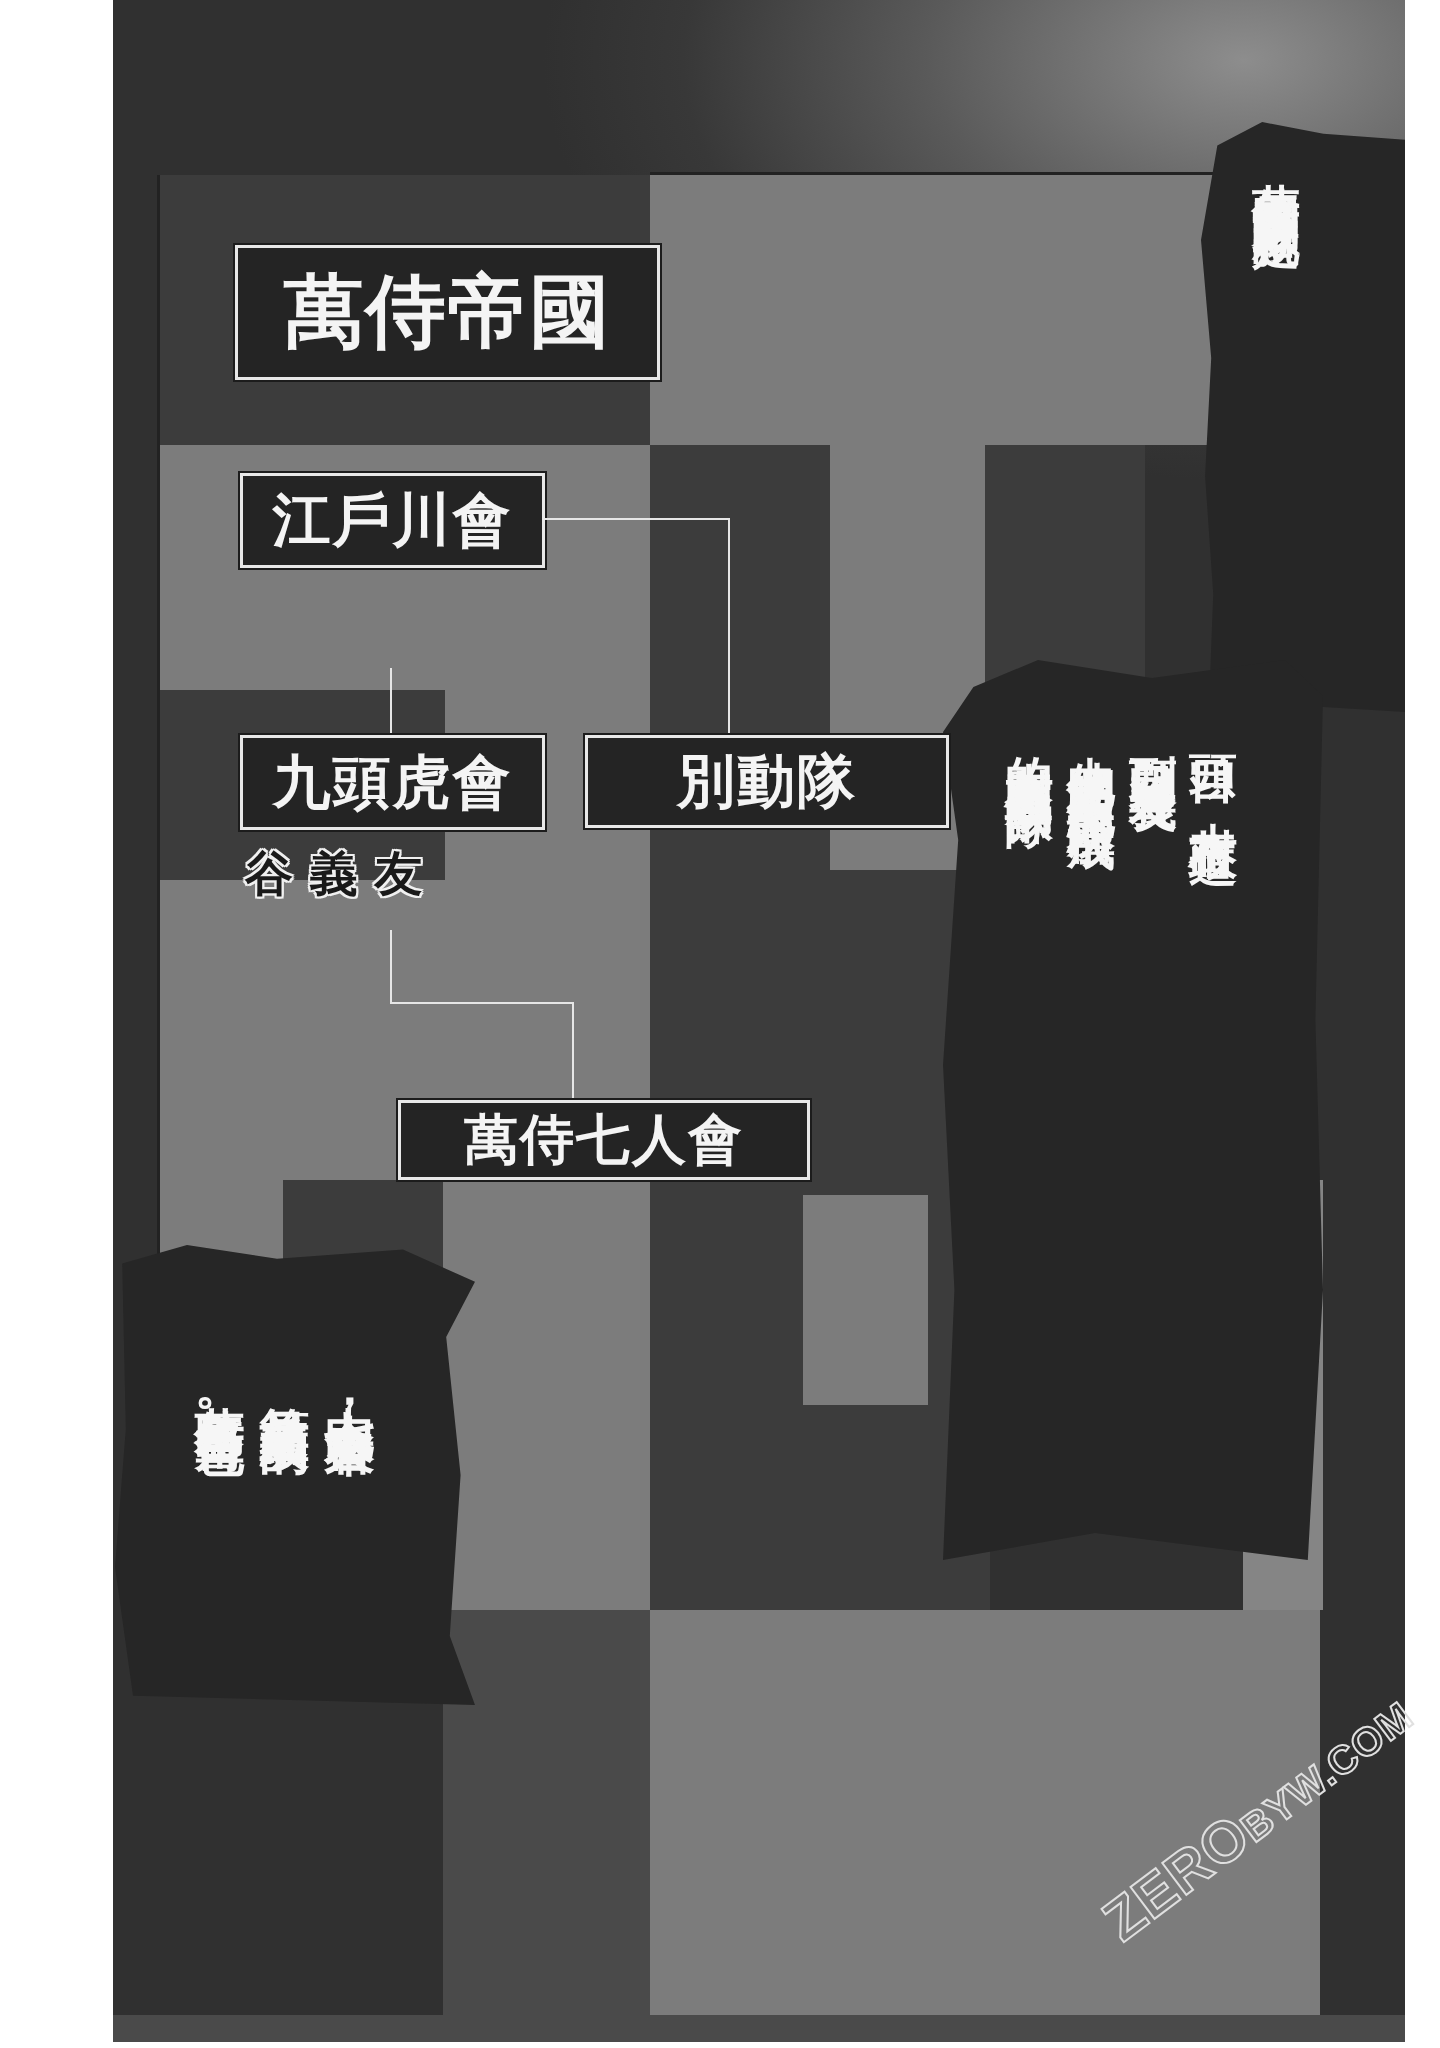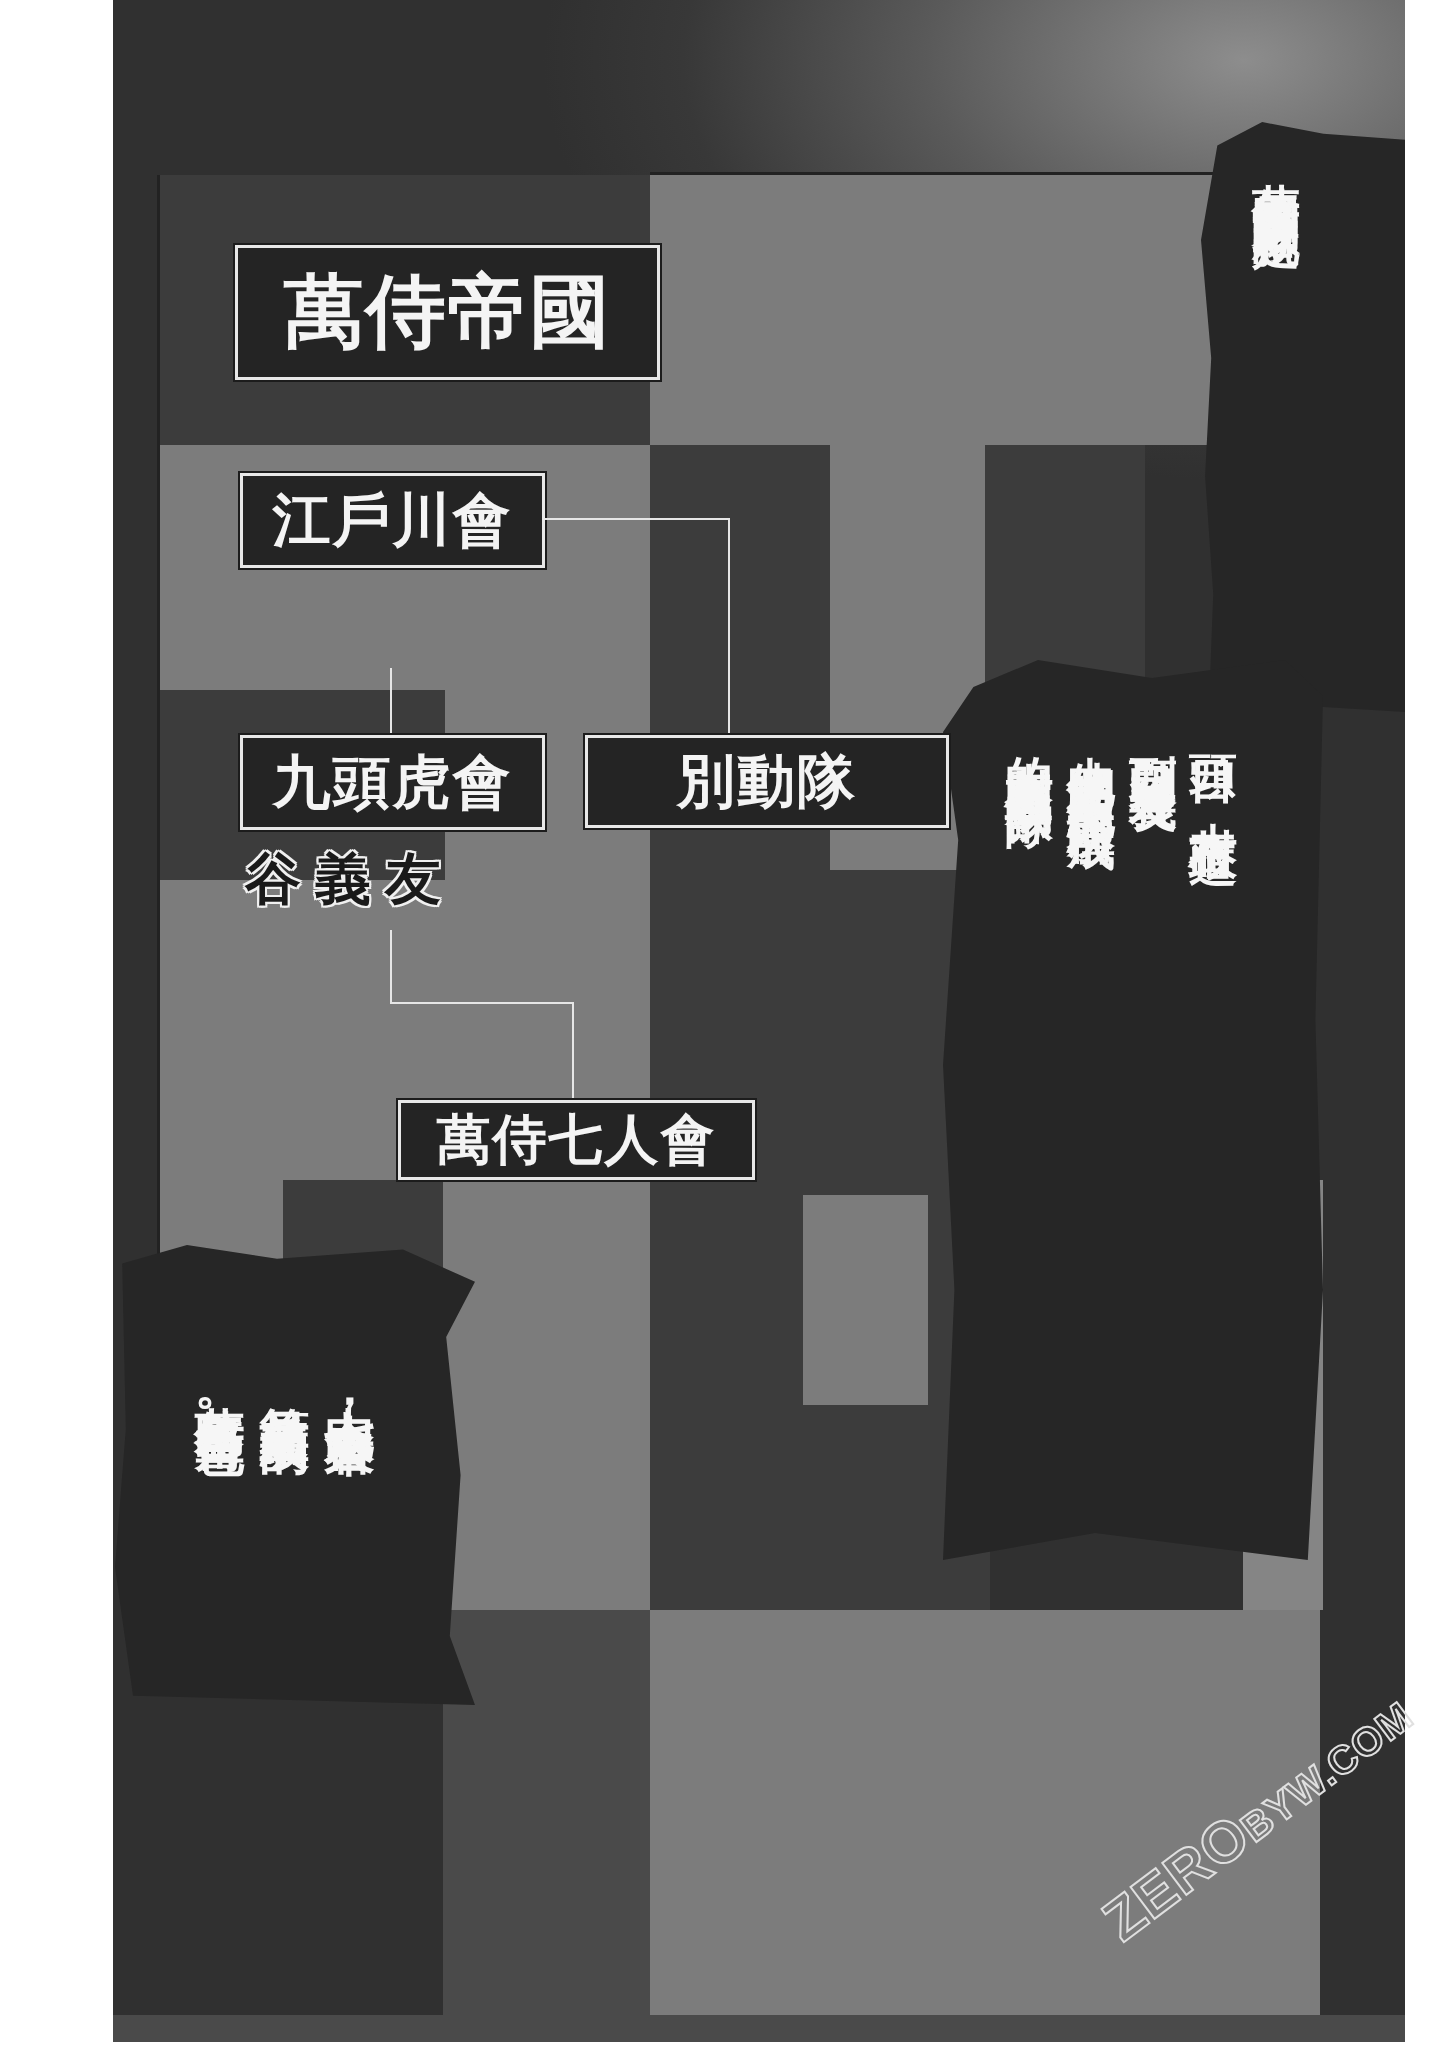--- a/index.html
+++ b/index.html
@@ -71,31 +71,31 @@
     <span>江戶川會</span>
   </div>
 
   <div class="conn" style="left:432px;top:518px;width:185px;height:2px;"></div>
   <div class="conn" style="left:615px;top:518px;width:2px;height:217px;"></div>
   <div class="conn" style="left:277px;top:668px;width:2px;height:67px;"></div>
 
   <div class="box" style="left:127px;top:735px;width:305px;height:95px;font-size:58px;">
     <span>九頭虎會</span>
   </div>
-  <div class="name" style="left:132px;top:842px;font-size:56px;font-family:Liberation Serif, serif;">谷 義 友</div>
+  <div class="name" style="left:132px;top:842px;font-size:48px;">谷 義 友</div>
 
   <div class="box" style="left:472px;top:735px;width:364px;height:93px;font-size:58px;">
     <span>別動隊</span>
   </div>
 
   <div class="conn" style="left:277px;top:930px;width:2px;height:73px;"></div>
   <div class="conn" style="left:277px;top:1002px;width:183px;height:2px;"></div>
   <div class="conn" style="left:459px;top:1002px;width:2px;height:98px;"></div>
 
-  <div class="box" style="left:285px;top:1100px;width:357px;height:80px;font-size:54px;">
+  <div class="box" style="left:285px;top:1100px;width:412px;height:80px;font-size:54px;">
     <span>萬侍七人會</span>
   </div>
 
   <div class="vcol" style="left:1140px;top:145px;font-size:48px;letter-spacing:5px;">萬侍帝國別動隊就是…</div>
 
   <div class="vcol" style="left:1077px;top:718px;font-size:48px;letter-spacing:6px;">頭目　木村政道</div>
   <div class="vcol" style="left:1017px;top:718px;font-size:48px;letter-spacing:6px;">副頭目谷義友</div>
   <div class="vcol" style="left:955px;top:718px;font-size:48px;letter-spacing:6px;">由他們相同年紀的人所構成</div>
   <div class="vcol" style="left:893px;top:718px;font-size:48px;letter-spacing:6px;">的木村直屬的部隊。</div>
 

